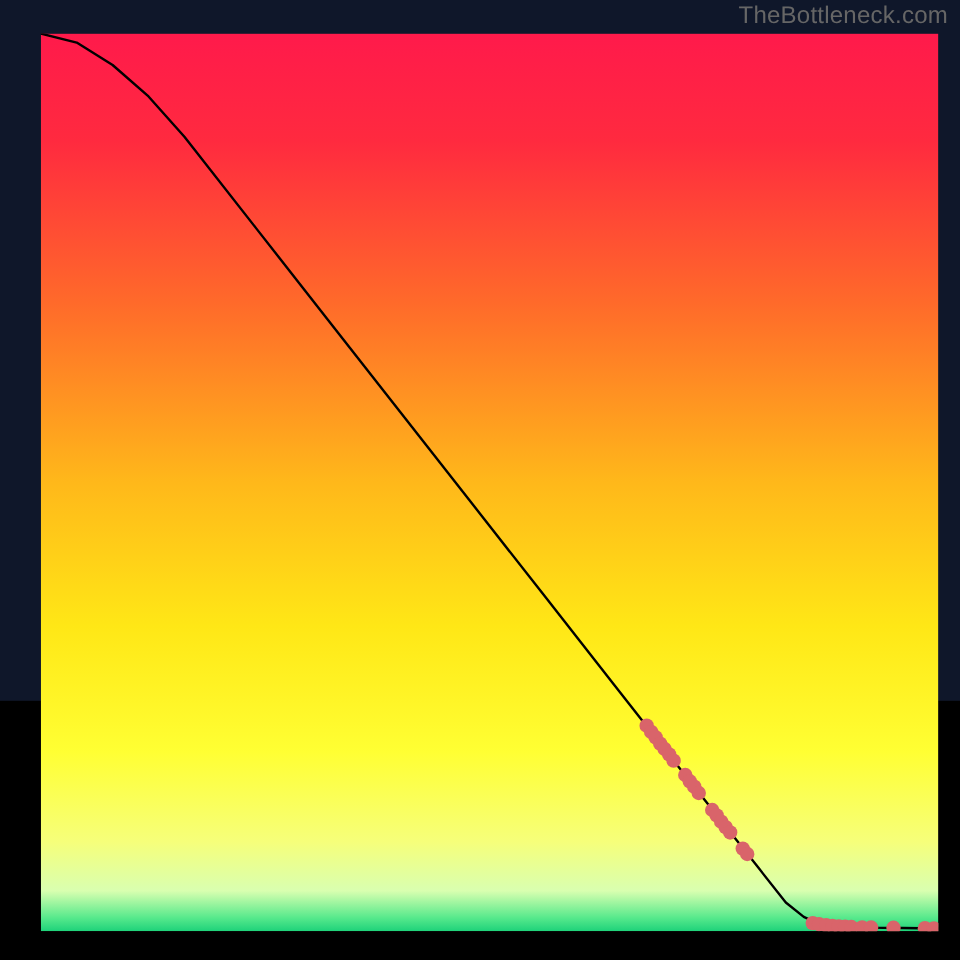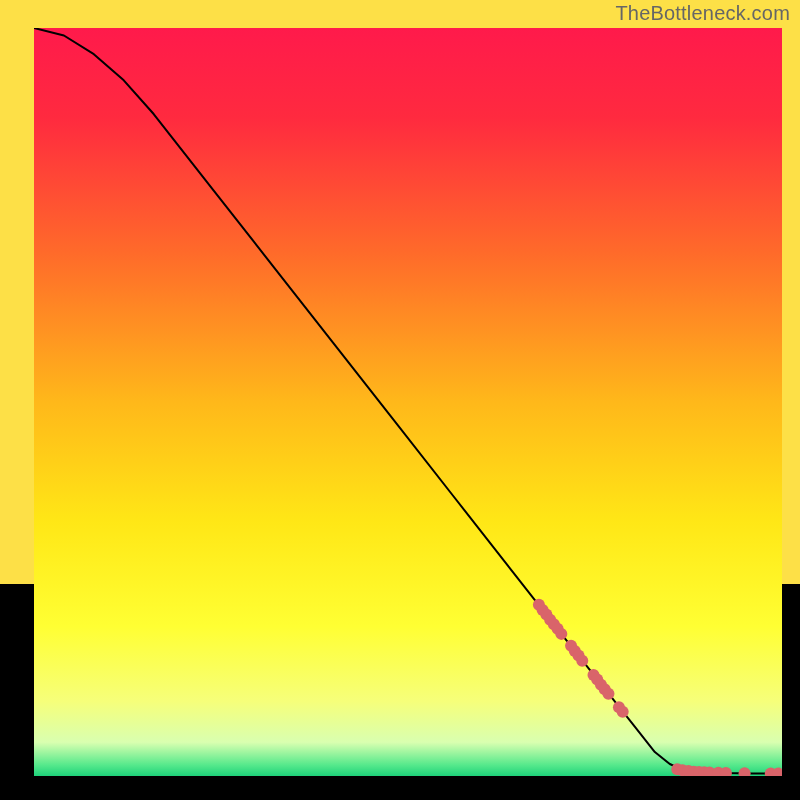--- a/index.html
+++ b/index.html
@@ -8,21 +8,21 @@
     width: 800px;
     height: 800px;
     background: #000;
     overflow: hidden;
     font-family: Arial, Helvetica, sans-serif;
   }
   .frame {
     position: relative;
     width: 800px;
     height: 584px;
-    background: #fde047;
+    background: #0f172a;
   }
   .attribution {
     position: absolute;
     top: 2px;
     right: 10px;
     color: #666;
     font-size: 20px;
     font-weight: 500;
     letter-spacing: 0.2px;
   }

